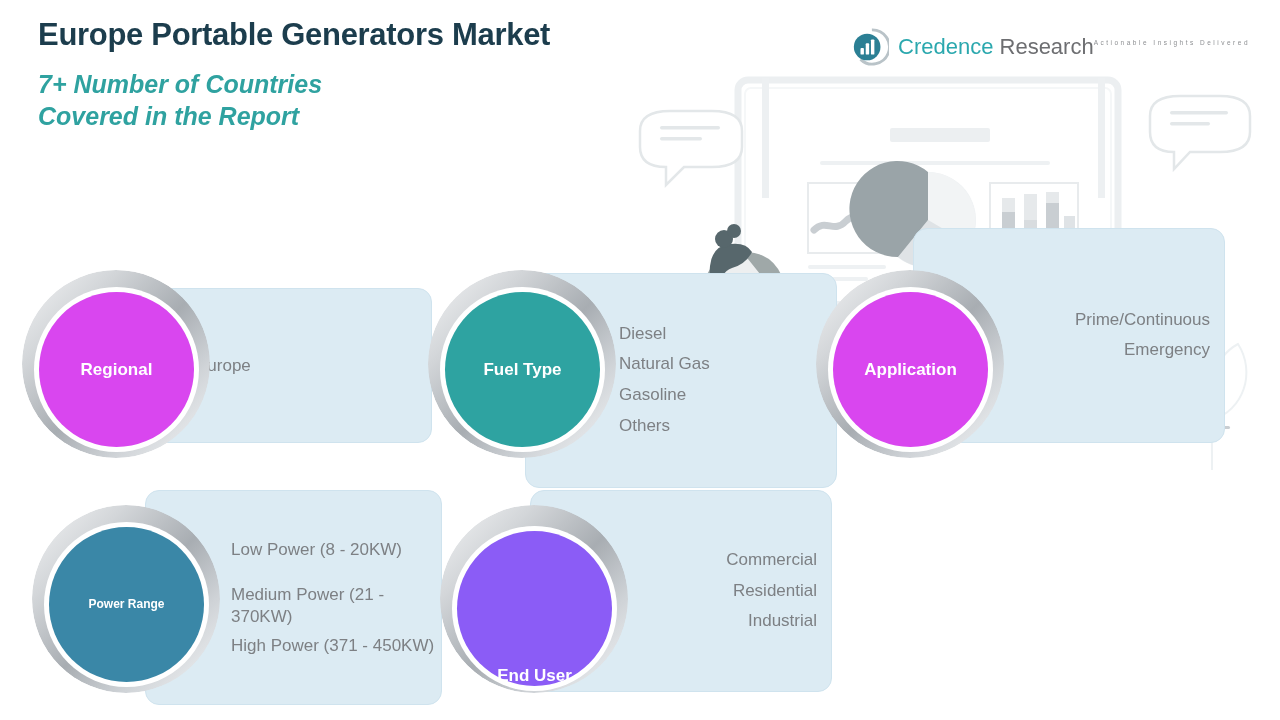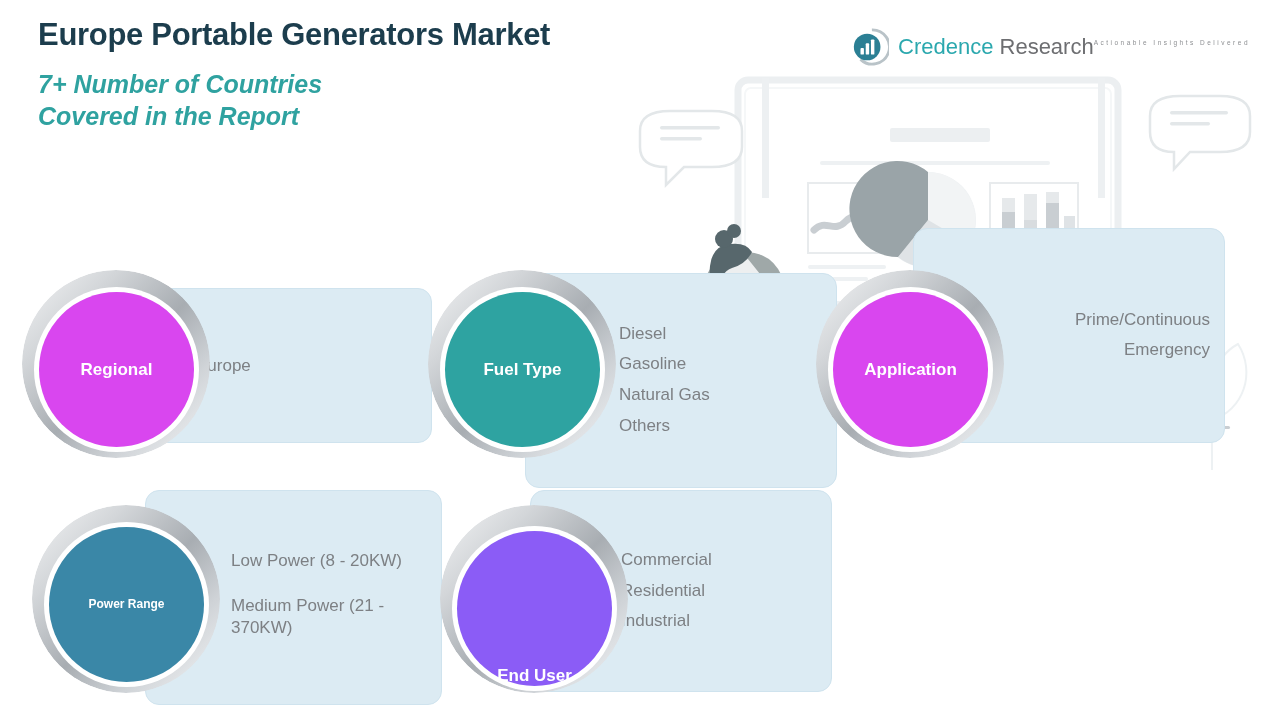--- a/index.html
+++ b/index.html
@@ -274,22 +274,22 @@
     <div class="ring r-lg" style="left:0px; top:0px;"></div>
     <div class="circle c-lg" style="left:17px; top:22px; background:#d946ef;">
       <span>Regional</span>
     </div>
   </div>
 
   <div class="card" style="left:412px; top:270px; width:425px; height:190px;">
     <div class="panel" style="left:113px; top:-42px; width:312px; height:215px;margin-top:45px;">
       <div class="panel-items" style="left:93px; right:14px;">
         <span class="item">Diesel</span>
+        <span class="item">Natural Gas</span>
         <span class="item">Gasoline</span>
-        <span class="item">Natural Gas</span>
         <span class="item">Others</span>
       </div>
     </div>
     <div class="ring r-lg" style="left:16px; top:0px;"></div>
     <div class="circle c-lg" style="left:33px; top:22px; background:#2ea3a1;">
       <span>Fuel Type</span>
     </div>
   </div>
 
   <div class="card" style="left:800px; top:270px; width:425px; height:190px;">
@@ -303,30 +303,31 @@
     <div class="circle c-lg" style="left:33px; top:22px; background:#d946ef;">
       <span>Application</span>
     </div>
   </div>
 
   <div class="card" style="left:22px; top:495px; width:410px; height:210px;">
     <div class="panel" style="left:123px; top:-5px; width:297px; height:215px;">
       <div class="panel-items" style="left:85px; right:4px; line-height:1.3; font-size:17px;">
         <span class="item" style="margin-bottom:23px;">Low Power (8 - 20KW)</span>
         <span class="item" style="margin-bottom:7px;">Medium Power (21 - 370KW)</span>
+        <span class="item">High Power (371 - 450KW)</span>
       </div>
     </div>
     <div class="ring r-lg" style="left:10px; top:10px;"></div>
     <div class="circle c-lg small-label" style="left:27px; top:32px; background:#3a87a7;">
       <span>Power Range</span>
     </div>
   </div>
 
   <div class="card" style="left:412px; top:495px; width:425px; height:210px;">
-    <div class="panel" style="left:118px; top:-5px; width:302px; height:202px;">
+    <div class="panel" style="left:118px; top:-5px; width:302px; height:202px;text-align:right;">
       <div class="panel-items" style="left:90px; right:14px; line-height:1.8;">
         <span class="item">Commercial</span>
         <span class="item">Residential</span>
         <span class="item">Industrial</span>
       </div>
     </div>
     <div class="ring r-lg" style="left:28px; top:10px;"></div>
     <div class="circle c-lg" style="left:45px; top:36px; background:#8b5cf6;align-items:flex-end;">
       <span>End User</span>
     </div>

